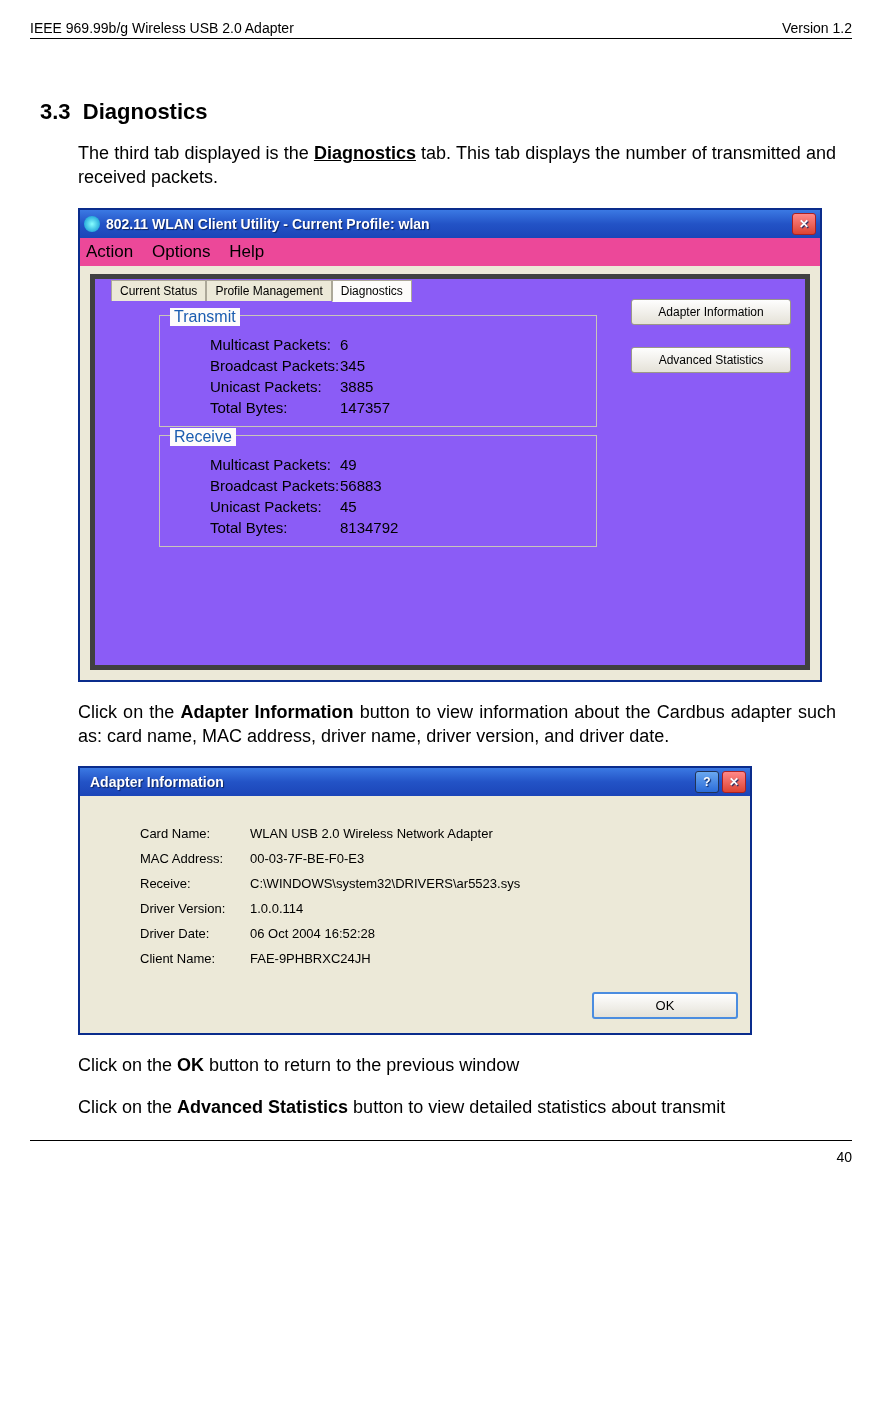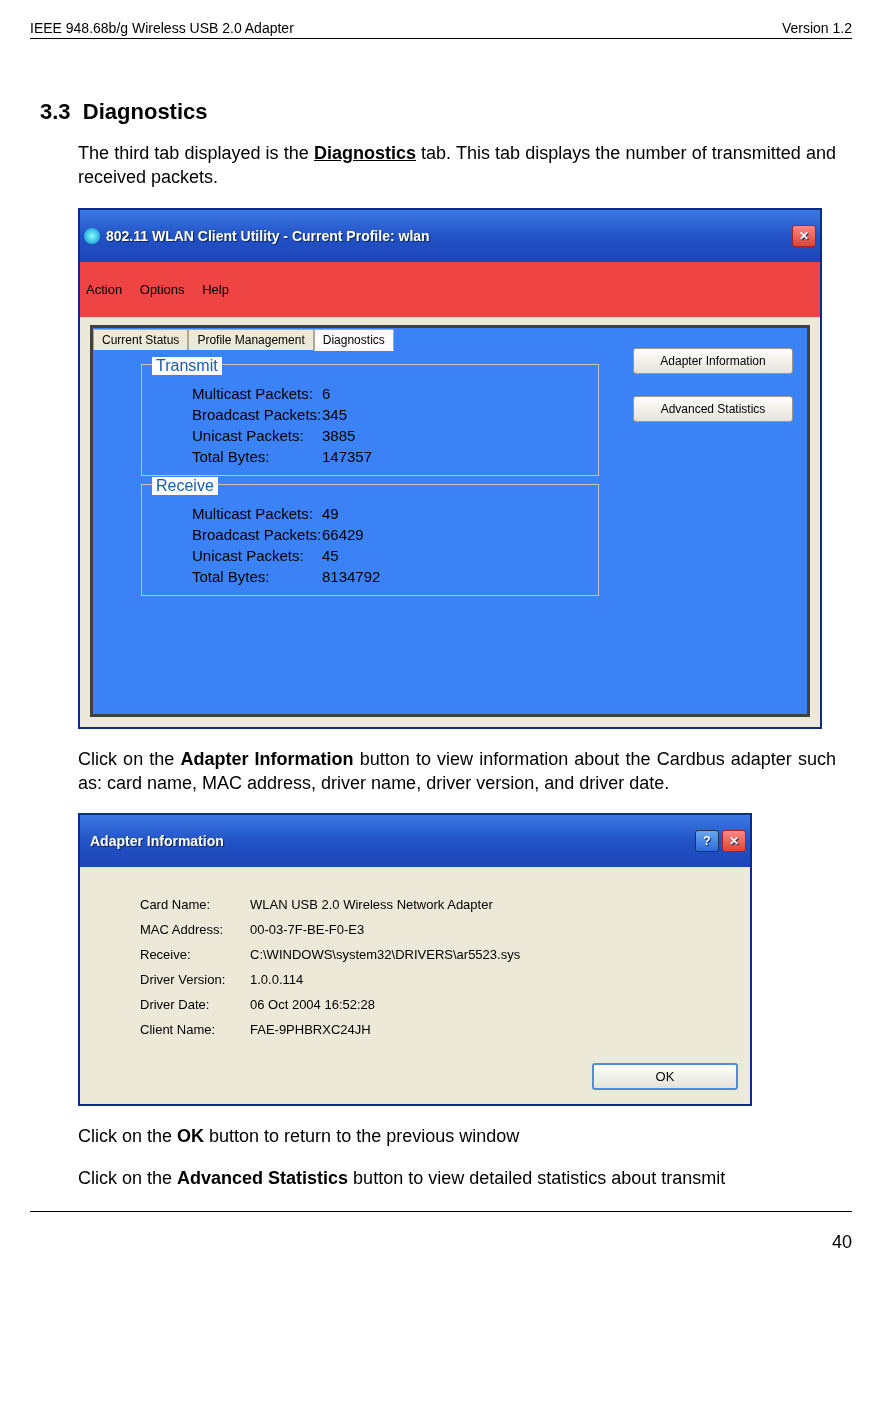--- a/index.html
+++ b/index.html
@@ -4,30 +4,30 @@
 <style>
 body{margin:0;background:#fff;font-family:Arial,Helvetica,sans-serif;color:#000;width:882px}
 .page{padding:20px 30px 20px 30px}
 .hdr{display:flex;justify-content:space-between;font-size:14px;border-bottom:1px solid #000;padding-bottom:2px;margin-bottom:60px}
 .sect{font-weight:bold;font-size:22px;margin:10px 0 16px 10px}
 .body-text{font-size:18px;margin:0 16px 18px 48px;text-align:justify;line-height:1.35}
 .b{font-weight:bold}
 .u{text-decoration:underline}
 
 .window{margin:4px 0 18px 48px;border:2px solid #0a2c8c;background:#ece9d8;font-family:Tahoma,Arial,sans-serif;font-size:12px}
-.titlebar{height:28px;background:linear-gradient(to bottom,#3b79e3 0%,#2353c6 50%,#1b45b8 100%);display:flex;align-items:center;padding:12px 4px;color:#fff;font-weight:bold;font-size:14px;text-shadow:1px 1px 1px #0b235f}
+.titlebar{height:28px;background:linear-gradient(to bottom,#3b79e3 0%,#2353c6 50%,#1b45b8 100%);display:flex;align-items:center;padding:0 4px;color:#fff;font-weight:bold;font-size:14px;text-shadow:1px 1px 1px #0b235f}
 .titlebar .ticon{width:16px;height:16px;margin-right:6px;background:radial-gradient(circle,#8ff 0%,#08c 100%);border-radius:50%}
 .titlebar .ttext{flex:1}
 .winbtn{width:22px;height:20px;margin-left:3px;border-radius:3px;display:flex;align-items:center;justify-content:center;color:#fff;font-weight:bold;font-size:12px}
 .close-btn{background:linear-gradient(to bottom,#f88 0%,#d43 100%);border:1px solid #a22}
 .help-btn{background:linear-gradient(to bottom,#6aa8f0 0%,#2b6cd9 100%);border:1px solid #235}
-.menubar{background:#ef4444;padding:20px 6px;font-size:13px}
+.menubar{background:#ec4899;padding:4px 6px;font-size:17px}
 .menubar span{margin-right:14px}
 
-.tabarea{margin:8px 10px 10px 10px;background:#3b82f6;border:3px solid #404040;padding:6px 8px 10px 8px;position:relative;min-height:370px}
+.tabarea{margin:8px 10px 10px 10px;background:#8b5cf6;border:5px solid #404040;padding:6px 8px 10px 24px;position:relative;min-height:370px}
 .tabs{position:relative;top:-6px;left:-8px}
 .tab{display:inline-block;border:1px solid #aca899;border-bottom:none;padding:3px 8px;background:#ece9d8;font-size:12px;position:relative;top:1px}
 .tab.active{background:#fdfcfb;border-bottom:1px solid #fdfcfb}
 
 .fieldset{border:1px solid #c9c6b9;margin:8px 60px 8px 40px;position:relative;padding:16px 10px 6px 50px}
 .legend{position:absolute;top:-8px;left:10px;background:#fdfcfb;padding:0 4px;color:#1a5cb0;font-size:16px}
 .row{display:flex;margin:4px 0;font-size:15px}
 .row .lab{width:130px}
 .row .val{flex:1}
 
@@ -35,28 +35,28 @@
 .side-btn.b1{top:20px}
 .side-btn.b2{top:68px}
 
 .w2{width:670px}
 .infobody{background:#ece9d8;padding:20px 20px 10px 60px}
 .irow{display:flex;margin:10px 0;font-size:13px}
 .irow .lab{width:110px}
 .okwrap{text-align:right;padding:6px 12px 14px 0}
 .okbtn{display:inline-block;width:130px;text-align:center;padding:4px 6px;font-size:13px;background:linear-gradient(to bottom,#fefefe,#e5e2d8);border:2px solid #4b8de0;border-radius:3px}
 
-.ftr{border-top:1px solid #000;margin-top:20px;text-align:right;font-size:18px;padding-top:20px}
+.ftr{border-top:1px solid #000;margin-top:20px;text-align:right;font-size:14px;padding-top:8px}
 </style>
 </head>
 <body>
 
 <div class="page">
   <div class="hdr">
-    <span>IEEE 948.68b/g Wireless USB 2.0 Adapter</span>
+    <span>IEEE 969.99b/g Wireless USB 2.0 Adapter</span>
     <span>Version 1.2</span>
   </div>
 
   <div class="sect">
     <span>3.3</span>&nbsp;&nbsp;<span>Diagnostics</span>
   </div>
 
   <div class="body-text">
     <span>The third tab displayed is the </span><span class="b u">Diagnostics</span><span> tab. This tab displays the number of transmitted and received packets.</span>
   </div>
@@ -101,21 +101,21 @@
       </div>
 
       <div class="fieldset" style="margin-right:200px">
         <div class="legend">Receive</div>
         <div class="row">
             <div class="lab">Multicast Packets:</div>
             <div class="val">49</div>
           </div>
         <div class="row">
             <div class="lab">Broadcast Packets:</div>
-            <div class="val">66429</div>
+            <div class="val">56883</div>
           </div>
         <div class="row">
             <div class="lab">Unicast Packets:</div>
             <div class="val">45</div>
           </div>
         <div class="row">
             <div class="lab">Total Bytes:</div>
             <div class="val">8134792</div>
           </div>
       </div>

